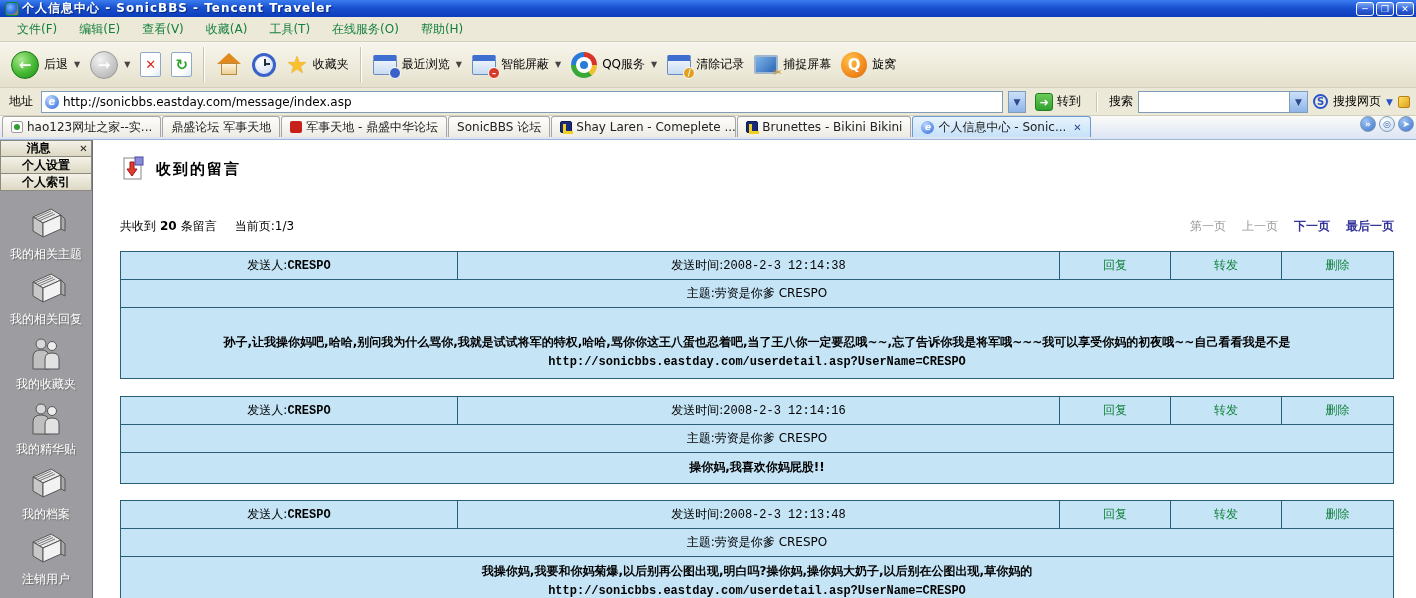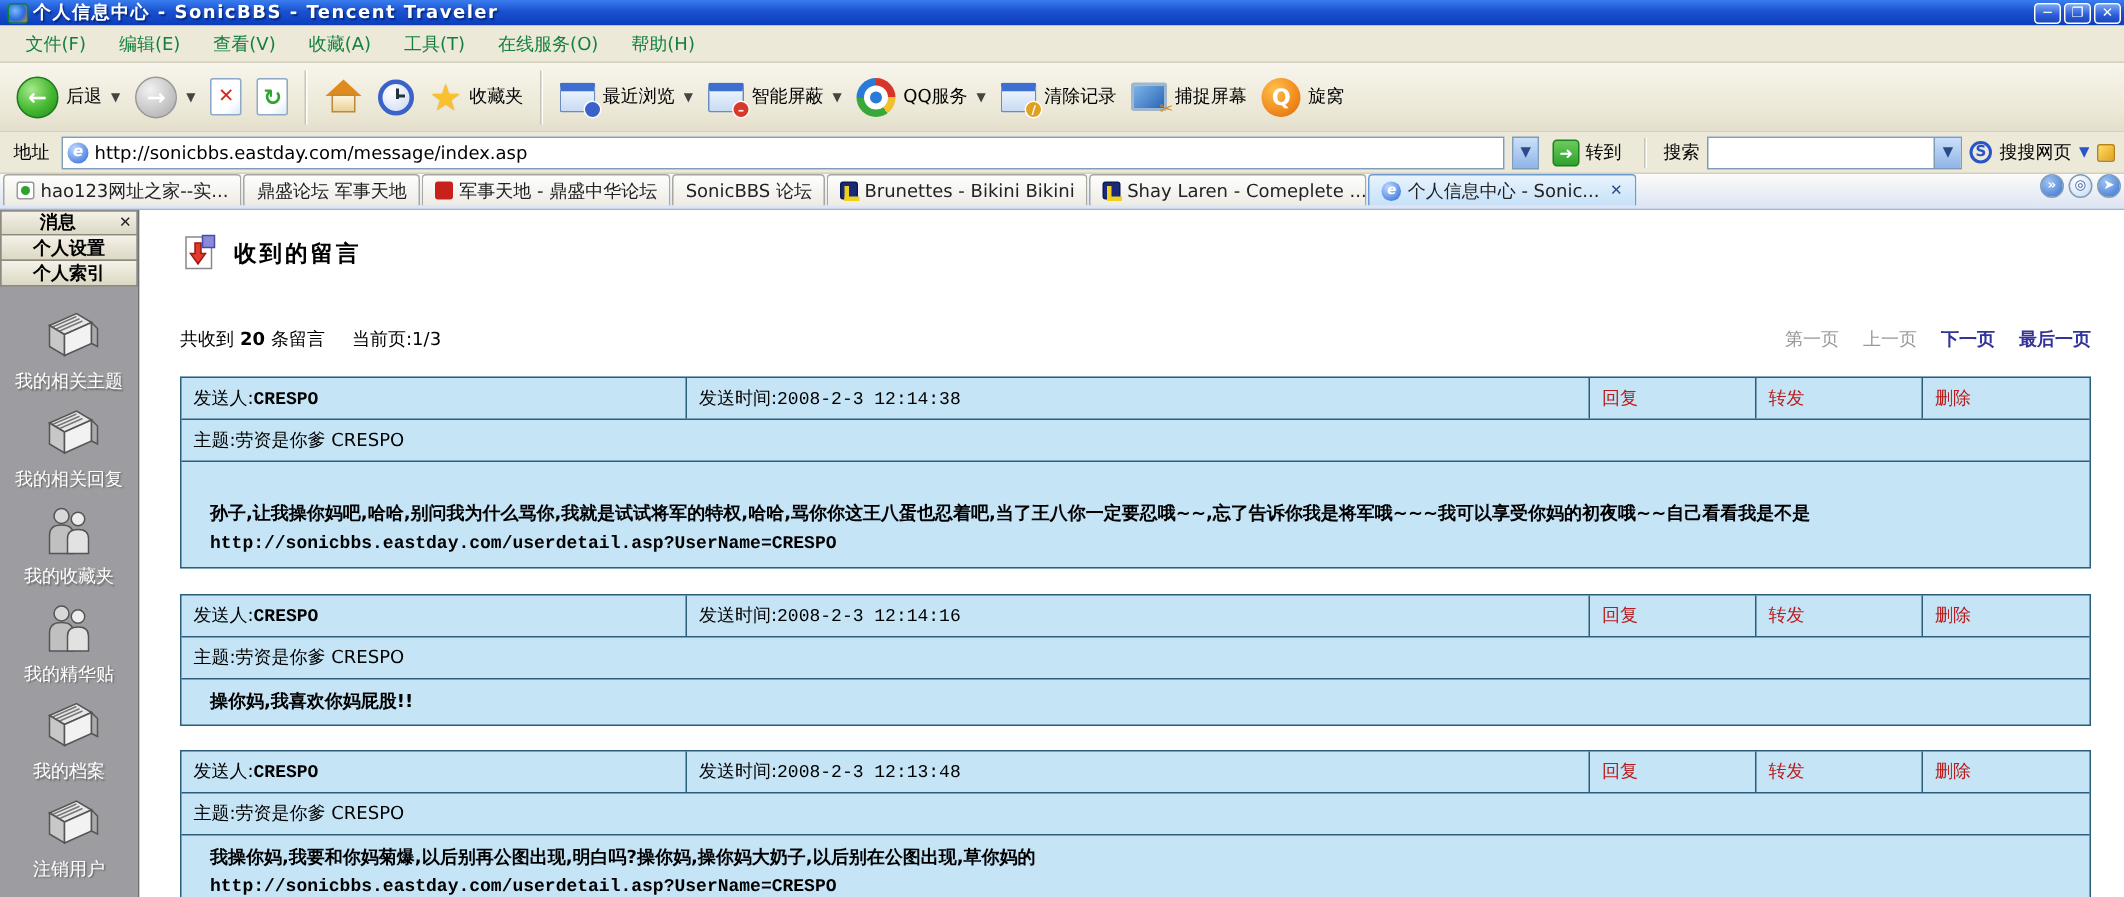--- a/index.html
+++ b/index.html
@@ -130,28 +130,28 @@
   .page-head { display:flex; align-items:center; gap:12px; margin-bottom:36px; }
   .page-title { font-size:15px; font-weight:bold; letter-spacing:2px; }
   .stats-row { display:flex; align-items:center; margin-bottom:16px; }
   .stats-left span { margin-right:4px; }
   .stats-left .b { font-weight:bold; }
   .stats-left .pg { margin-left:14px; }
   .stats-right { margin-left:auto; display:flex; gap:16px; }
   .pg-off { color:#999; }
   .pg-link { color:#333399; font-weight:bold; }
 
-  .msg-table { border:1px solid #2B5E7A; background:#C5E5F7; margin-bottom:17px; }
+  .msg-table { border:1px solid #2B5E7A; background:#C5E5F7; margin-bottom:17px;text-align:center; }
   .mt-row1 { display:flex; border-bottom:1px solid #2B5E7A; }
   .mt-row1 .cell { padding:5px 8px; white-space:nowrap; overflow:hidden; }
   .c-sender { flex:0 0 337px; border-right:1px solid #2B5E7A; }
   .c-time { flex:1; border-right:1px solid #2B5E7A; }
   .c-link { flex:0 0 111px; border-right:1px solid #2B5E7A; }
   .c-link:last-child { border-right:none; }
-  .c-link a { color:#b91c1c; text-decoration:none; }
+  .c-link a { color:#15803d; text-decoration:none; }
   .mt-subject { padding:5px 8px; border-bottom:1px solid #2B5E7A; }
   .mt-body { padding:4px 19px 6px; line-height:20px;font-weight:bold; }
   .mono { font-family:"Liberation Mono","DejaVu Sans Mono",monospace; }
   .bold { font-weight:bold; }
   .pad-top { padding-top:24px; }
 </style>
 </head>
 <body>
 
 <div class="titlebar">
@@ -283,25 +283,25 @@
   </div>
   <div class="tab">
     <div class="fav fav-red"></div>
     <span>军事天地 - 鼎盛中华论坛</span>
   </div>
   <div class="tab">
     <span>SonicBBS 论坛</span>
   </div>
   <div class="tab">
     <div class="fav fav-tv"></div>
+    <span>Shay Laren - Comeplete ...</span>
+  </div>
+  <div class="tab">
+    <div class="fav fav-tv"></div>
     <span>Brunettes - Bikini Bikini</span>
-  </div>
-  <div class="tab">
-    <div class="fav fav-tv"></div>
-    <span>Shay Laren - Comeplete ...</span>
   </div>
   <div class="tab active">
     <div class="fav-ie">e</div>
     <span>个人信息中心 - Sonic...</span>
     <span class="tab-close">✕</span>
   </div>
   <div class="tabbar-right">
     <div class="round-btn">»</div>
     <div class="round-btn light">◎</div>
     <div class="round-btn">➤</div>

